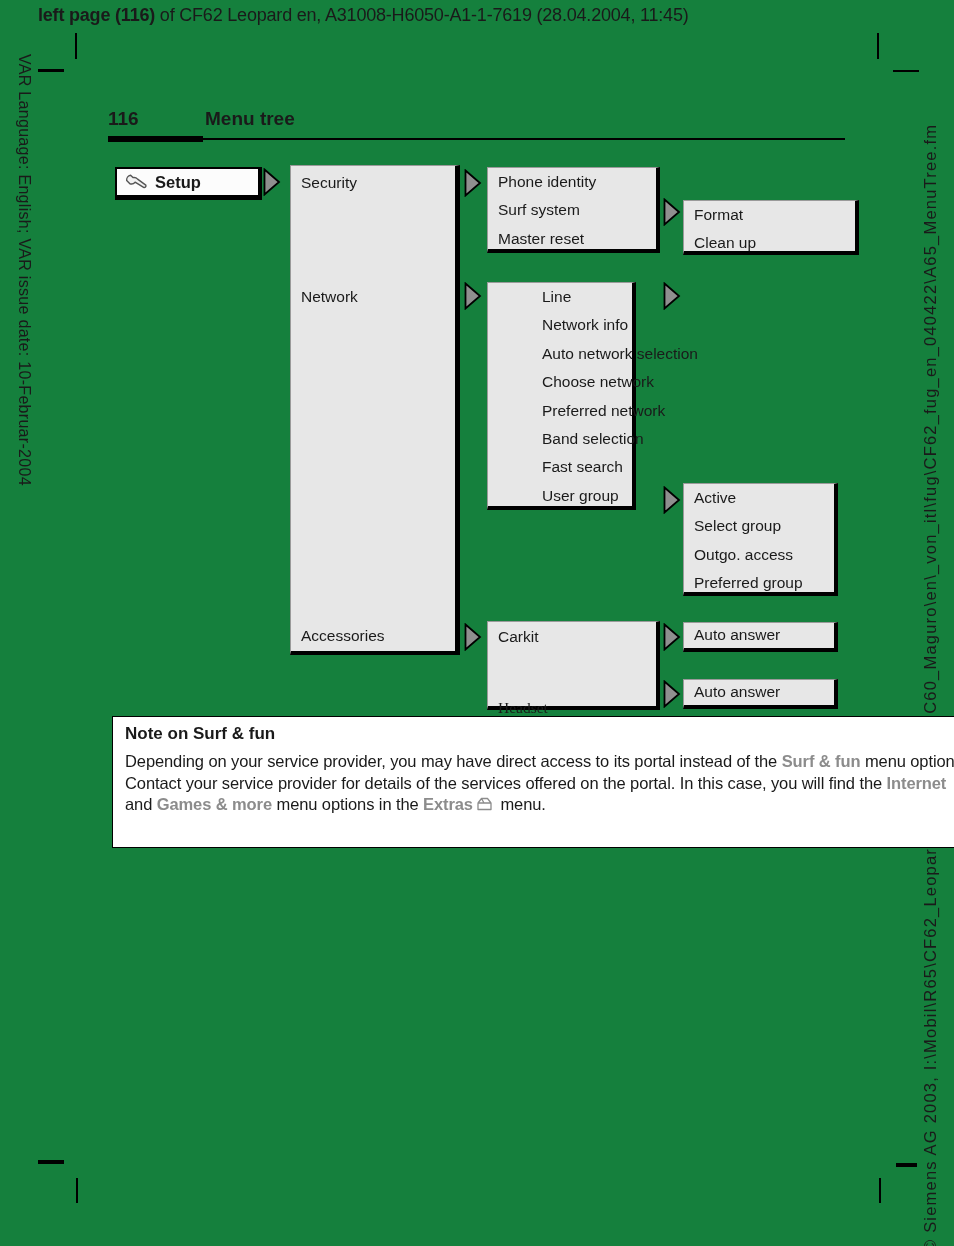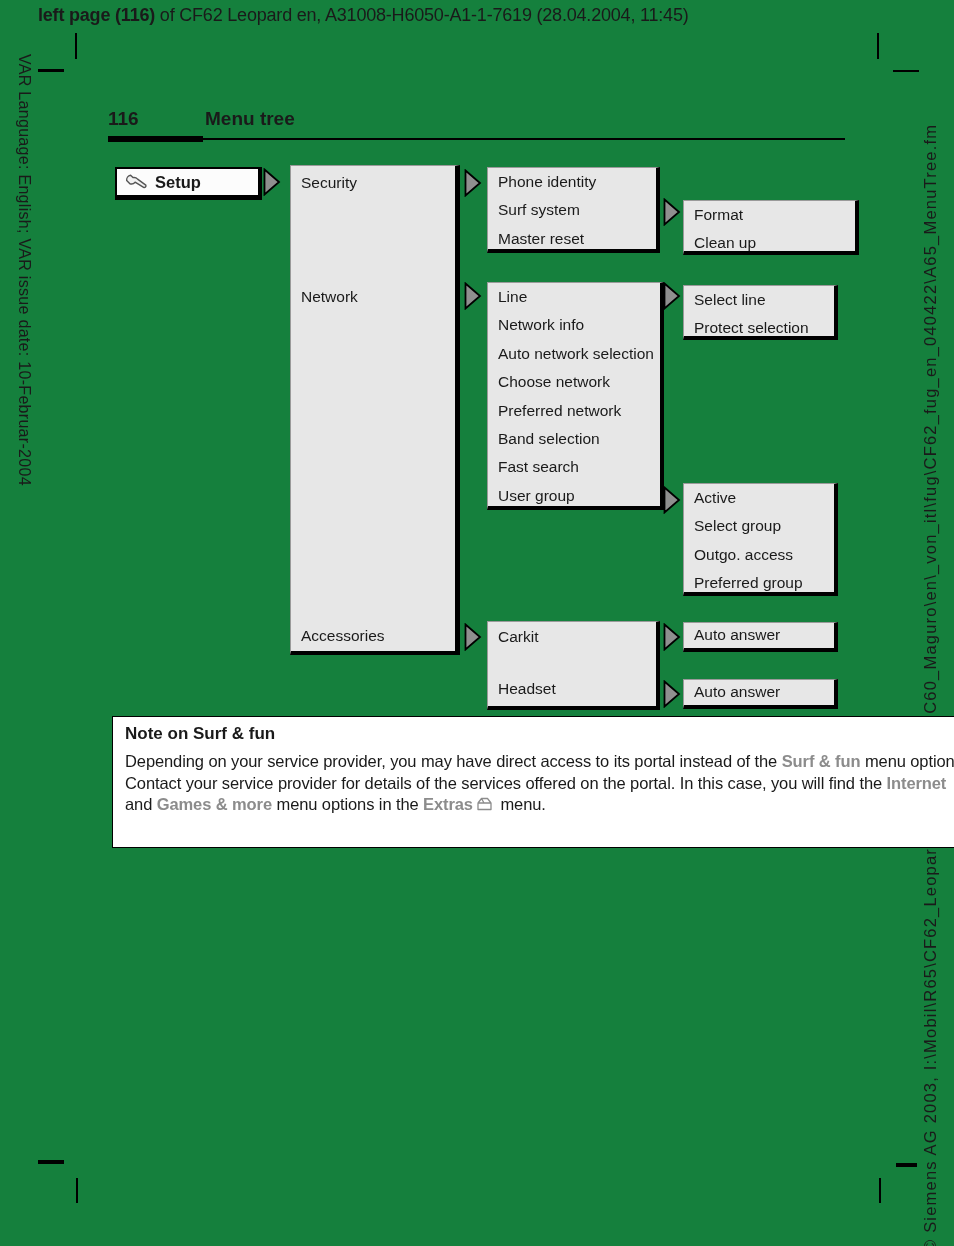--- a/index.html
+++ b/index.html
@@ -114,34 +114,34 @@
   <svg class="arrow" style="left:464px;top:623px;" width="18" height="28" viewBox="0 0 18 28">
       <polygon points="1.5,1.5 16,14 1.5,26.5" fill="#8f8f8f" stroke="#000" stroke-width="1.8"></polygon>
     </svg>
 
   <div class="box pad" style="left:487px;top:167px;width:173px;height:86px;">
     <div class="item">Phone identity</div>
     <div class="item">Surf system</div>
     <div class="item">Master reset</div>
   </div>
 
-  <div class="box pad" style="left:487px;top:282px;width:177px;height:228px;">
+  <div class="box pad" style="left:487px;top:282px;width:149px;height:228px;padding-left:44px;">
     <div class="item">Line</div>
     <div class="item">Network info</div>
     <div class="item">Auto network selection</div>
     <div class="item">Choose network</div>
     <div class="item">Preferred network</div>
     <div class="item">Band selection</div>
     <div class="item">Fast search</div>
     <div class="item">User group</div>
   </div>
 
   <div class="box" style="left:487px;top:621px;width:173px;height:89px;">
     <span class="abs-item" style="top:6px;">Carkit</span>
-    <span class="abs-item" style="top:58px;">Headset</span>
+    <span class="abs-item" style="top:77px;font-family:Liberation Serif, serif;">Headset</span>
   </div>
 
   <svg class="arrow" style="left:663px;top:198px;" width="18" height="28" viewBox="0 0 18 28">
       <polygon points="1.5,1.5 16,14 1.5,26.5" fill="#8f8f8f" stroke="#000" stroke-width="1.8"></polygon>
     </svg>
   <svg class="arrow" style="left:663px;top:282px;" width="18" height="28" viewBox="0 0 18 28">
       <polygon points="1.5,1.5 16,14 1.5,26.5" fill="#8f8f8f" stroke="#000" stroke-width="1.8"></polygon>
     </svg>
   <svg class="arrow" style="left:663px;top:486px;" width="18" height="28" viewBox="0 0 18 28">
       <polygon points="1.5,1.5 16,14 1.5,26.5" fill="#8f8f8f" stroke="#000" stroke-width="1.8"></polygon>
@@ -149,24 +149,20 @@
   <svg class="arrow" style="left:663px;top:623px;" width="18" height="28" viewBox="0 0 18 28">
       <polygon points="1.5,1.5 16,14 1.5,26.5" fill="#8f8f8f" stroke="#000" stroke-width="1.8"></polygon>
     </svg>
   <svg class="arrow" style="left:663px;top:680px;" width="18" height="28" viewBox="0 0 18 28">
       <polygon points="1.5,1.5 16,14 1.5,26.5" fill="#8f8f8f" stroke="#000" stroke-width="1.8"></polygon>
     </svg>
 
   <div class="box pad" style="left:683px;top:200px;width:176px;height:55px;">
     <div class="item">Format</div>
     <div class="item">Clean up</div>
-  </div>
-  <div class="box pad" style="left:683px;top:285px;width:155px;height:55px;">
-    <div class="item">Select line</div>
-    <div class="item">Protect selection</div>
   </div>
   <div class="box pad" style="left:683px;top:483px;width:155px;height:113px;">
     <div class="item">Active</div>
     <div class="item">Select group</div>
     <div class="item">Outgo. access</div>
     <div class="item">Preferred group</div>
   </div>
   <div class="box" style="left:683px;top:622px;width:155px;height:30px;">
     <span class="abs-item" style="top:3px;">Auto answer</span>
   </div>

